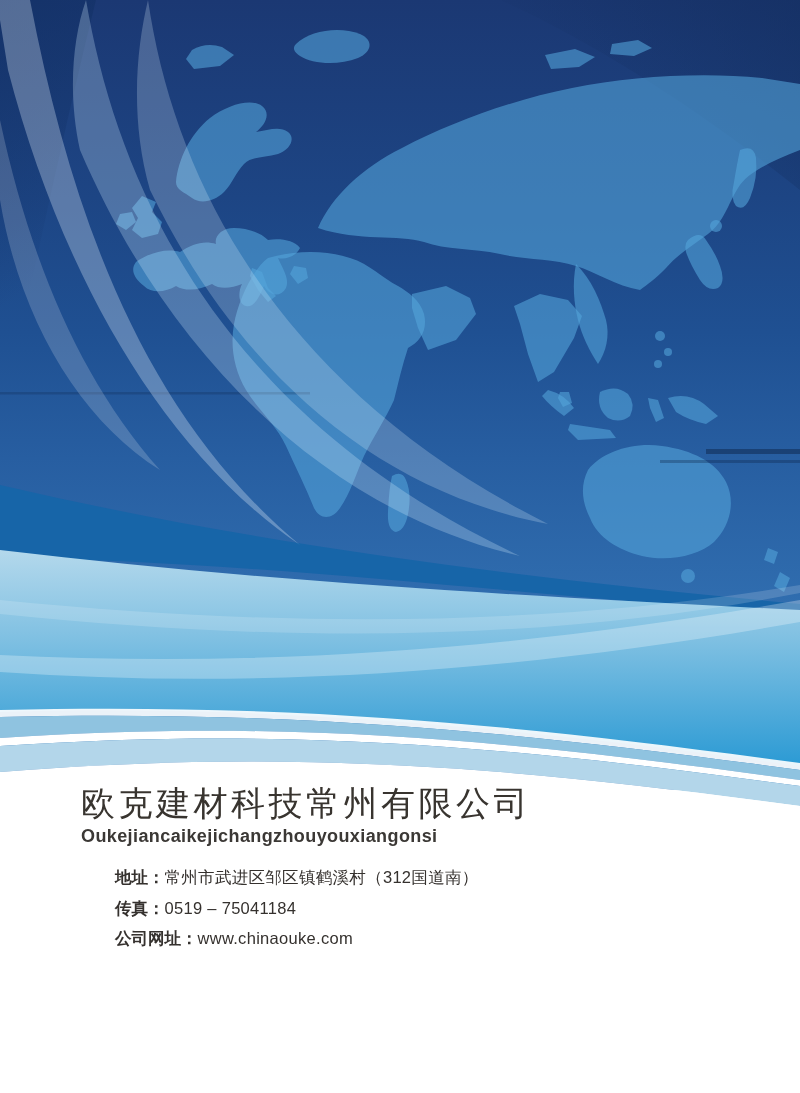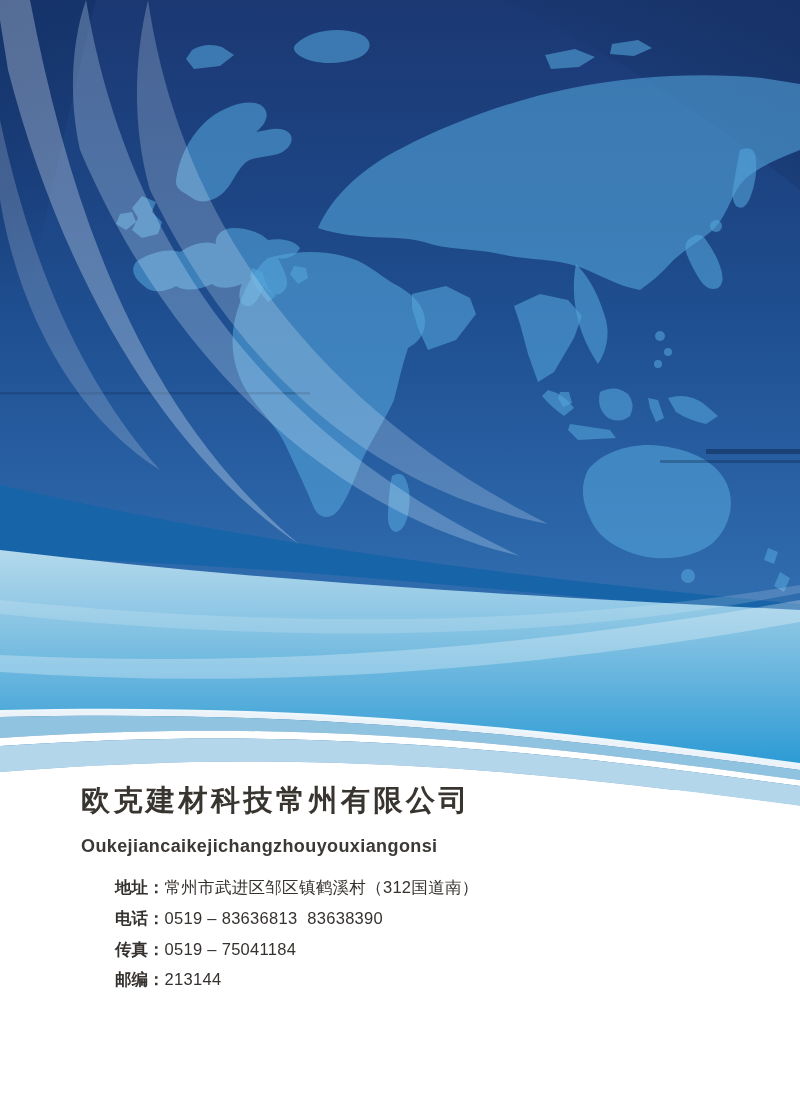--- a/index.html
+++ b/index.html
@@ -4,26 +4,26 @@
 <style>
   html,body { margin:0; padding:0; background:#ffffff; }
   .page {
     position:relative; width:800px; height:1093px; overflow:hidden;
     background:#ffffff;
     font-family:"Liberation Sans","DejaVu Sans",sans-serif;
   }
   svg.bg { position:absolute; left:0; top:0; width:800px; height:1093px; display:block; }
   .info { position:absolute; left:81px; top:784px; color:#35312e; }
   .name {
-    margin:0; font-size:29px; font-weight:bold; letter-spacing:3.5px;
+    margin:0; font-size:34px; font-weight:normal; letter-spacing:3.5px;
     color:#38342f; line-height:1.15;
   }
   .pinyin {
     font-size:18px; font-weight:600; letter-spacing:0.4px; color:#3b3835;
-    margin-top:19px;
+    margin-top:3px;
   }
   .contacts { list-style:none; margin:15px 0 0 0; padding:0; font-size:16.5px; }
   .contact-row { line-height:30.6px; white-space:pre-wrap; color:#35312e; }
   .contact-row .lbl { font-weight:bold;margin-left:34px; }
   .contact-row .val { font-weight:normal; letter-spacing:0.3px; }
 </style>
 </head>
 <body>
 
 <div class="page">
@@ -115,23 +115,22 @@
     <path d="M0,772 C300,748 520,768 800,806 L800,1093 L0,1093 Z" fill="#ffffff"></path>
   </svg>
 
   <div class="info">
     <h1 class="name">欧克建材科技常州有限公司</h1>
     <div class="pinyin">Oukejiancaikejichangzhouyouxiangonsi</div>
     <ul class="contacts">
 
         <li class="contact-row"><span class="lbl">地址：</span><span class="val">常州市武进区邹区镇鹤溪村（312国道南）</span></li>
 
-        <li class="contact-row"><span class="lbl">电话：</span><span class="val">0519 – 83636813  83638390</span></li>
 
         <li class="contact-row"><span class="lbl">传真：</span><span class="val">0519 – 75041184</span></li>
 
 
+        <li class="contact-row"><span class="lbl">公司网址：</span><span class="val">www.chinaouke.com</span></li>
 
-        <li class="contact-row"><span class="lbl">邮编：</span><span class="val">213144</span></li>
       </ul>
   </div>
 
 </div>
 
 </body></html>

